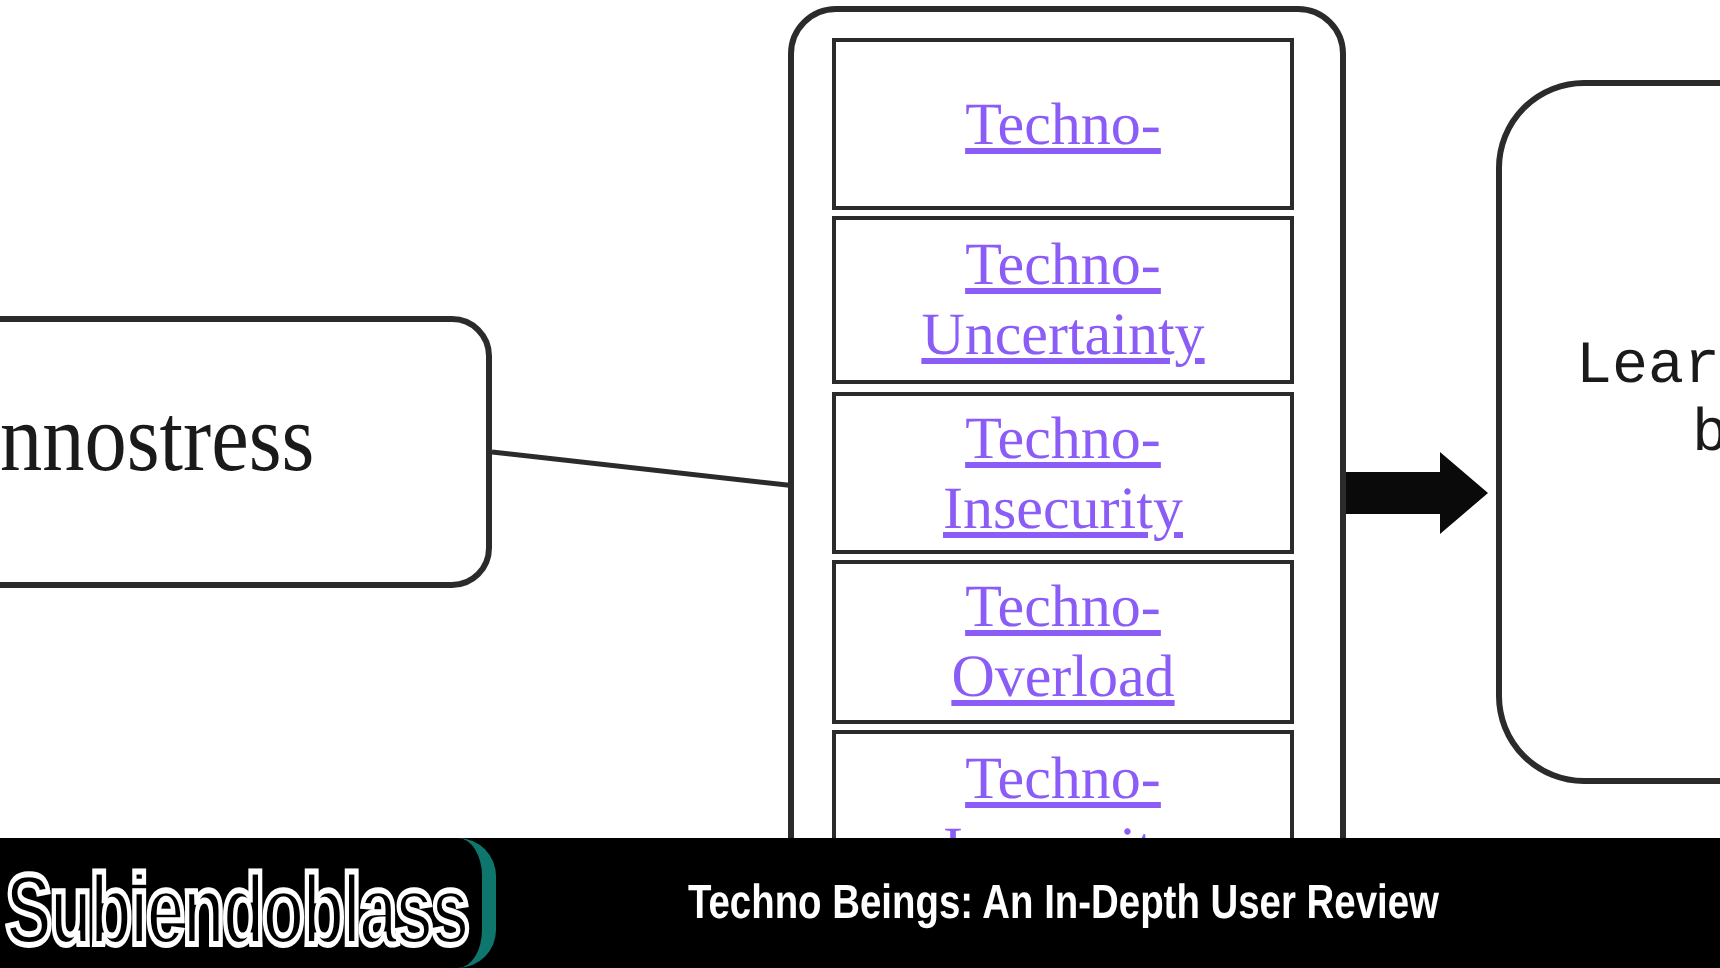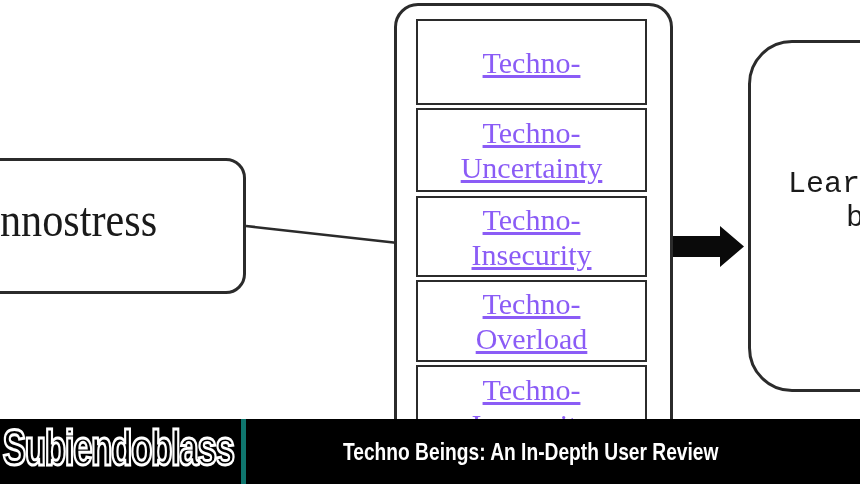--- a/index.html
+++ b/index.html
@@ -92,25 +92,26 @@
     left: 0; top: 419px;
     width: 860px; height: 65px;
     display: flex;
     background: #000000;
     z-index: 5;
   }
   .logo-box {
     width: 241px;
     height: 100%;
     background: #000000;
-    border-right: 5px solid #0f766e;
+    border-right: 7px solid #0f766e;
     display: flex;
-    align-items: flex-start;
+    align-items: flex-end;
     box-sizing: content-box;
     overflow: hidden;
+    border-radius: 19px;
   }
   .logo-text {
     font-family: "Liberation Sans", sans-serif;
     font-weight: 900;
     font-size: 50px;
     letter-spacing: -2px;
     color: #000000;
     -webkit-text-stroke: 3px #ffffff;
     white-space: nowrap;
     transform: scaleX(0.70);

